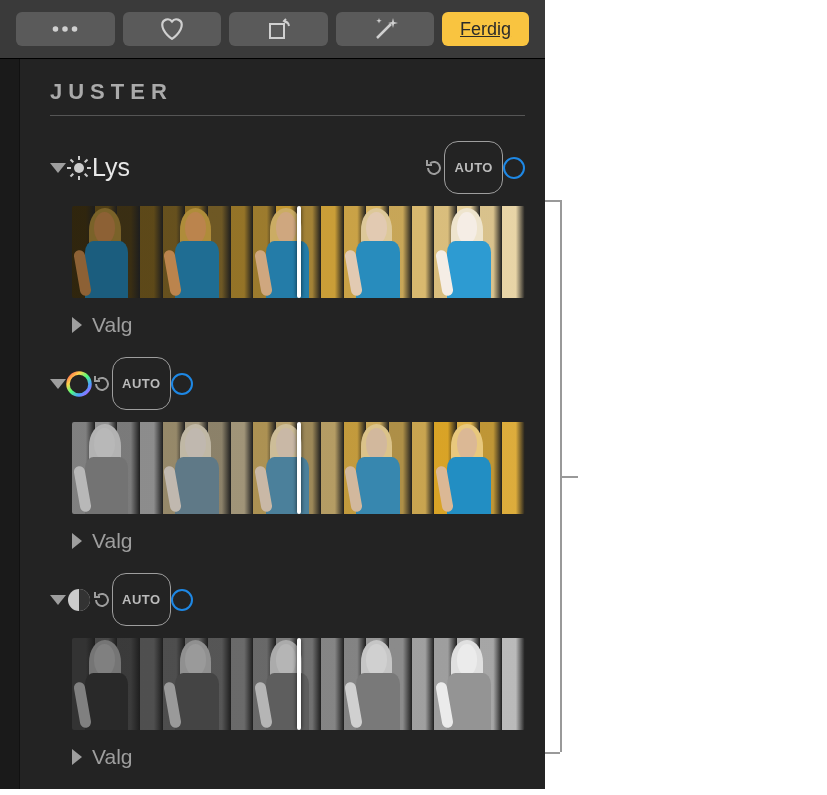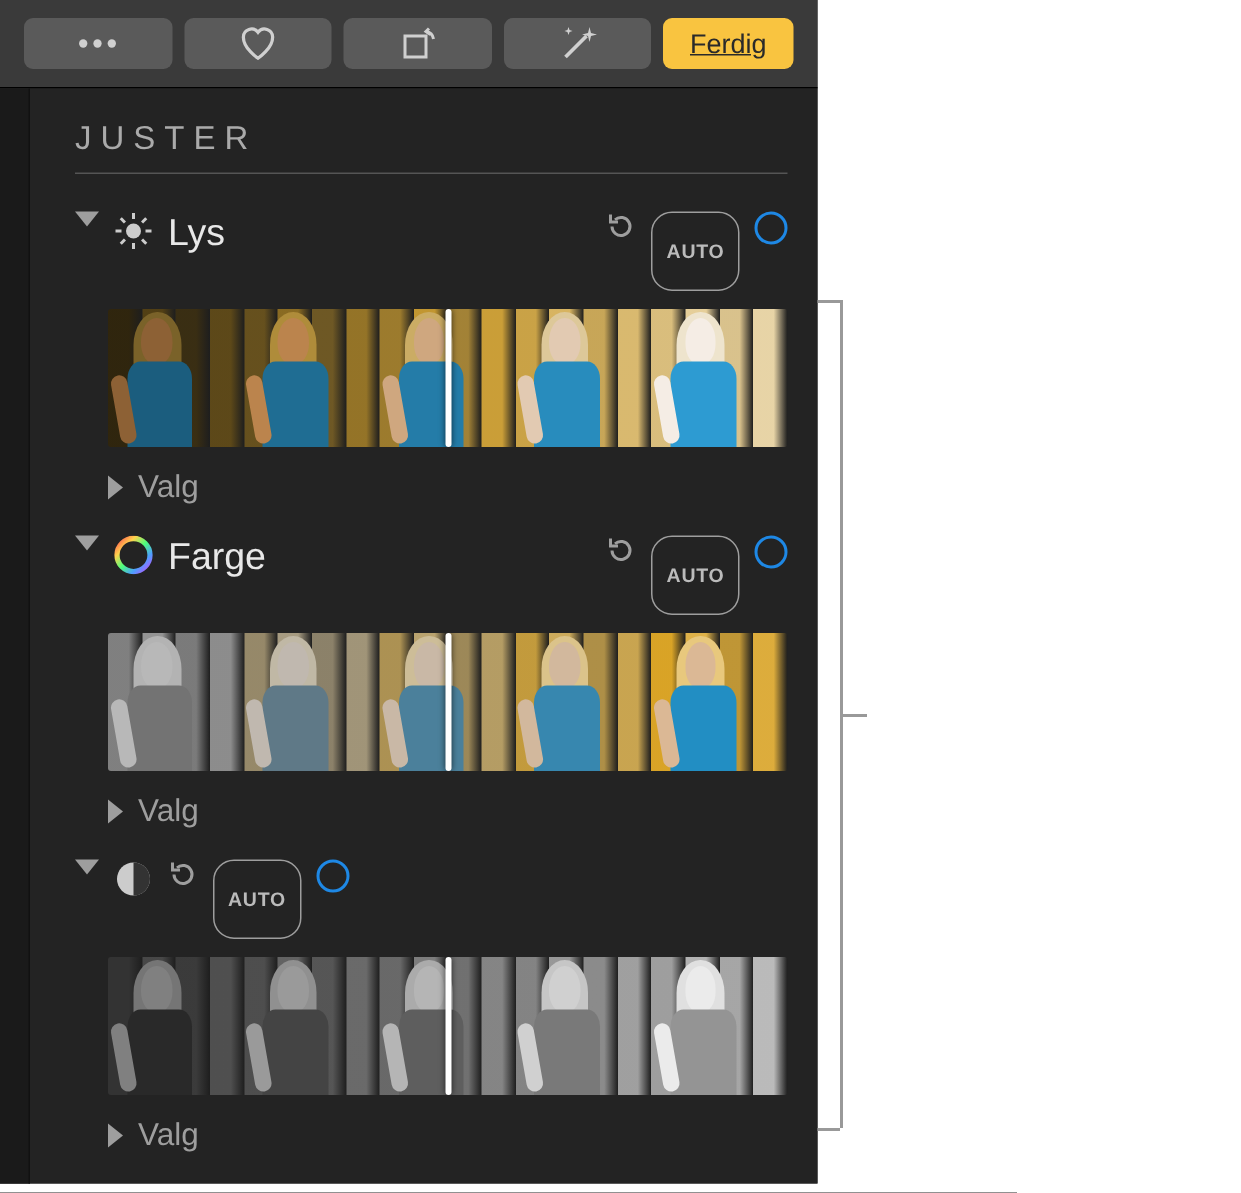--- a/index.html
+++ b/index.html
@@ -64,33 +64,33 @@
       background: #1a1a1a;
       border-right: 1px solid #111;
     }
     .content {
       flex: 1;
       padding: 20px 20px 0 30px;
     }
     .section-title {
       color: #aaa;
       font-size: 22px;
-      font-weight: 400;
+      font-weight: 700;
       letter-spacing: 6px;
       padding-bottom: 10px;
       border-bottom: 1px solid #555;
       margin-bottom: 25px;
     }
     .adjust-section {
       margin-bottom: 20px;
     }
     .adjust-header {
       display: flex;
-      align-items: flex-start;
-      gap: 10px;
+      align-items: center;
+      gap: 0;
       margin-bottom: 12px;
     }
     .disclosure {
       width: 0;
       height: 0;
       border-left: 8px solid transparent;
       border-right: 8px solid transparent;
       border-top: 10px solid #9e9e9e;
       cursor: pointer;
     }
@@ -428,21 +428,20 @@
                     <linearGradient id="rg" x1="0" y1="0" x2="1" y2="1">
                       <stop offset="0%" stop-color="#ff4d4d"></stop>
                       <stop offset="25%" stop-color="#ffd24d"></stop>
                       <stop offset="50%" stop-color="#4dff7a"></stop>
                       <stop offset="75%" stop-color="#4d9fff"></stop>
                       <stop offset="100%" stop-color="#c44dff"></stop>
                     </linearGradient>
                   </defs>
                 </svg>
               </div>
-        <div class="adjust-label">Farge</div>
         <div class="reset-icon">
           <svg width="20" height="20" viewBox="0 0 20 20">
                   <path d="M4 10 a 6 6 0 1 0 2 -4.5" fill="none" stroke="#9e9e9e" stroke-width="2"></path>
                   <path d="M3 2 L3 7 L8 7" fill="none" stroke="#9e9e9e" stroke-width="2"></path>
                 </svg>
         </div>
         <button class="auto-btn">AUTO</button>
         <div class="indicator"></div>
       </div>
       <div class="slider-strip">

